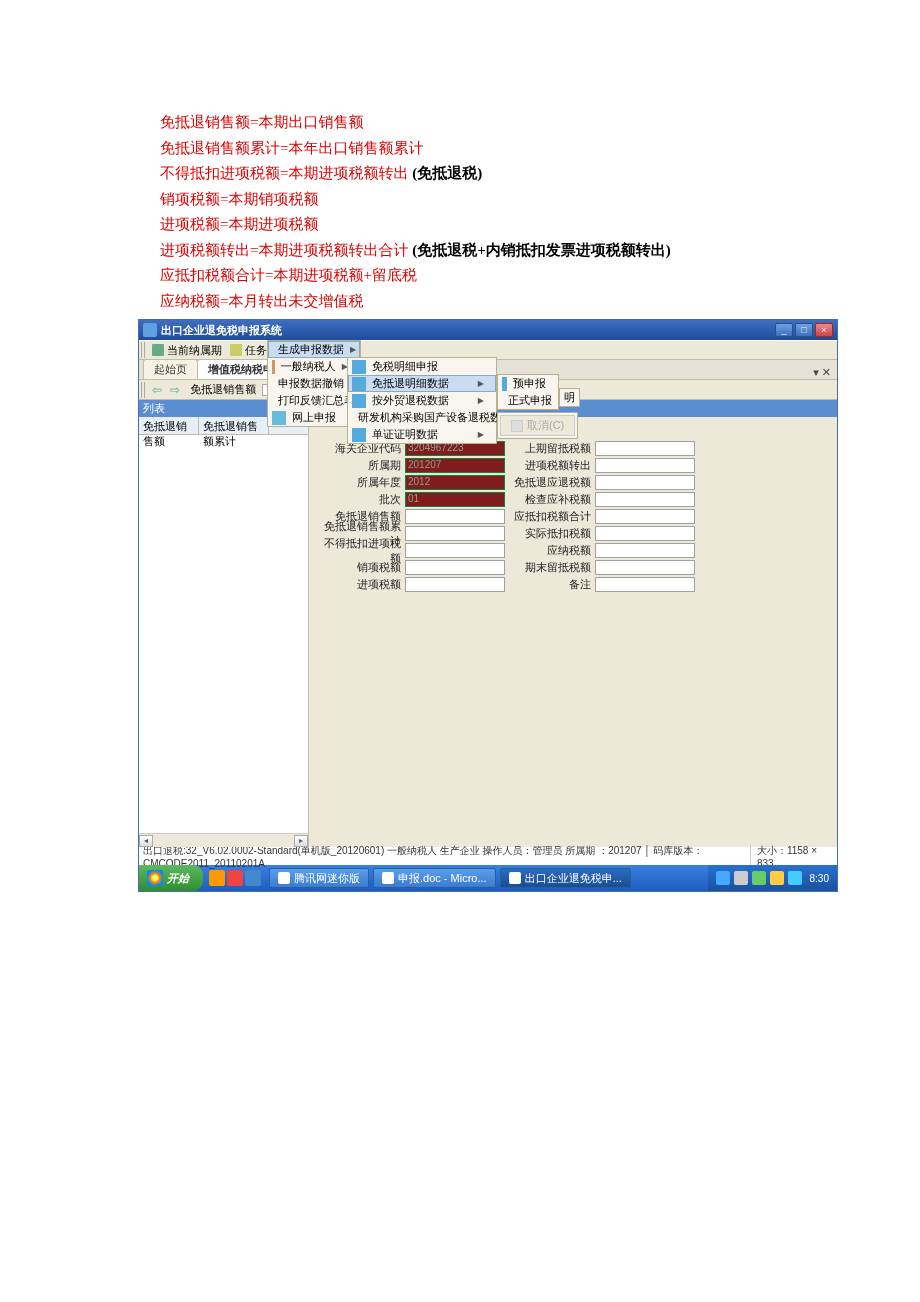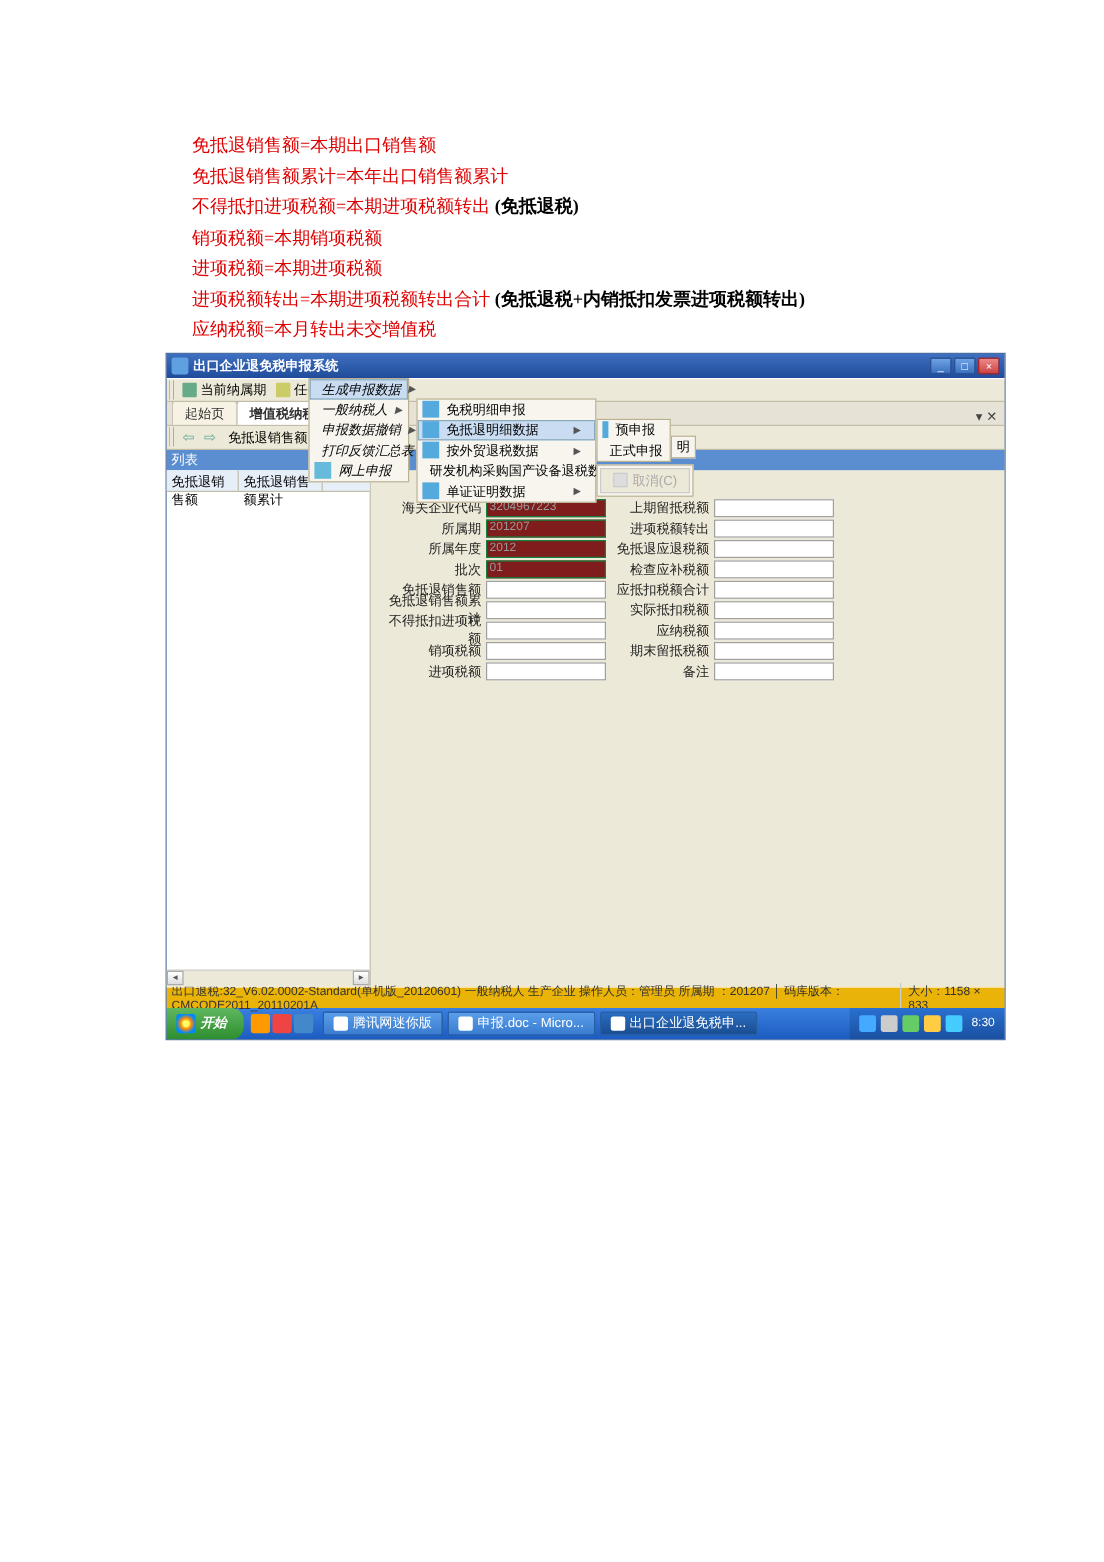--- a/index.html
+++ b/index.html
@@ -52,21 +52,21 @@
   .status-line { font-size: 11px; color: #222; padding: 2px 0 4px 0; }
   .form-row { display: flex; align-items: center; height: 17px; }
   .form-col { display: flex; flex-direction: column; }
   .form-cols { display: flex; gap: 0; }
   .f-label { width: 90px; text-align: right; font-size: 11px; color: #222; padding-right: 4px;}
   .f-input { width: 100px; height: 15px; border: 1px solid #a0a0a0; background: #fff; font-size: 10px; color: #aaa; padding: 0 2px; }
   .f-input.dis { background: #7f1d1d; color: #999; border: 1px solid #15803d;}
   .disabled-btn { display: inline-flex; align-items: center; gap: 4px; background: #ece9d8; border: 1px solid #ccc; padding: 2px 10px; font-size: 11px; color: #aaa; }
   .disabled-btn .ico { width: 12px; height: 12px; background: #ddd; border: 1px solid #ccc; }
   
-  .status-bar { background: #eab308; border-top: 1px solid #fff; height: 18px; display: flex; align-items: center; font-size: 10px; color: #333; padding: 0 4px; }
+  .status-bar { background: #ffffff; border-top: 1px solid #fff; height: 18px; display: flex; align-items: center; font-size: 10px; color: #333; padding: 0 4px; }
   .status-seg { padding: 0 6px; border-left: 1px solid #ccc; }
   .status-seg:first-child { border-left: none; padding-left: 0;}
   
   .taskbar { background: linear-gradient(#3a80e0,#1c5cc0); height: 26px; display: flex; align-items: center; font-size: 11px; color: #fff; }
   .start-btn { background: linear-gradient(#5fb85f,#2e8e2e); height: 26px; padding: 0 14px 0 8px; display: flex; align-items: center; gap: 4px; border-radius: 0 10px 10px 0; font-weight: bold; font-style: italic;}
   .start-logo { width: 16px; height: 16px; background: radial-gradient(circle,#ff6 20%,#f80 40%,#08f 70%); border-radius: 2px;}
   .ql { display: flex; gap: 2px; padding: 0 6px; }
   .ql .qi { width: 16px; height: 16px; border-radius: 2px; }
   .task-item { background: linear-gradient(#5a9de8,#3a7dd0); border: 1px solid #2a5ca0; height: 20px; padding: 0 8px; display: flex; align-items: center; gap: 4px; margin: 0 2px; border-radius: 2px;}
   .task-item.active { background: linear-gradient(#2a6dc0,#1a4d90); }
@@ -80,20 +80,21 @@
 </head>
 <body>
 
 <div class="doc-text" id="doc-lines">
     <div><span>免抵退销售额=本期出口销售额</span></div>
     <div><span>免抵退销售额累计=本年出口销售额累计</span></div>
     <div><span>不得抵扣进项税额=本期进项税额转出 </span><span class="inline-black">(免抵退税)</span></div>
     <div><span>销项税额=本期销项税额</span></div>
     <div><span>进项税额=本期进项税额</span></div>
     <div><span>进项税额转出=本期进项税额转出合计 </span><span class="inline-black">(免抵退税+内销抵扣发票进项税额转出)</span></div>
+    <div><span>应抵扣税额合计=本期进项税额+留底税</span></div>
     <div><span>应纳税额=本月转出未交增值税</span></div>
   </div>
 
 <div class="app-window">
   <div class="title-bar">
     <div class="title-bar-icon"></div>
     <div class="title-bar-text">出口企业退免税申报系统</div>
     <div class="title-bar-btns">
       <div class="title-bar-btn">_</div>
       <div class="title-bar-btn">□</div>
@@ -131,21 +132,21 @@
 
     <div class="secondary-bar">
       <div class="tb-grip"></div>
       <span class="nav-arrow">⇦</span>
       <span class="nav-arrow">⇨</span>
       <span style="padding:0 6px">免抵退销售额</span>
       <span style="border:1px solid #aaa;width:10px;height:12px;background:#fff"></span>
       <span style="margin-left:4px" class="icon-box"></span>
     </div>
 
-    <div class="float-sub" style="left:118px; top:0px; width:84px;font-style:italic;" id="dd1">
+    <div class="float-sub" style="left:128px; top:0px; width:94px;" id="dd1">
         <div class="dd-item hover">
           <span class="dd-icon" style="background: rgb(119, 170, 170);"></span>
           <span>生成申报数据</span>
           <span class="dd-arrow">▶</span>
         </div>
         <div class="dd-item">
           <span class="dd-icon" style="background: rgb(204, 153, 102);"></span>
           <span>一般纳税人</span>
           <span class="dd-arrow">▶</span>
         </div>

